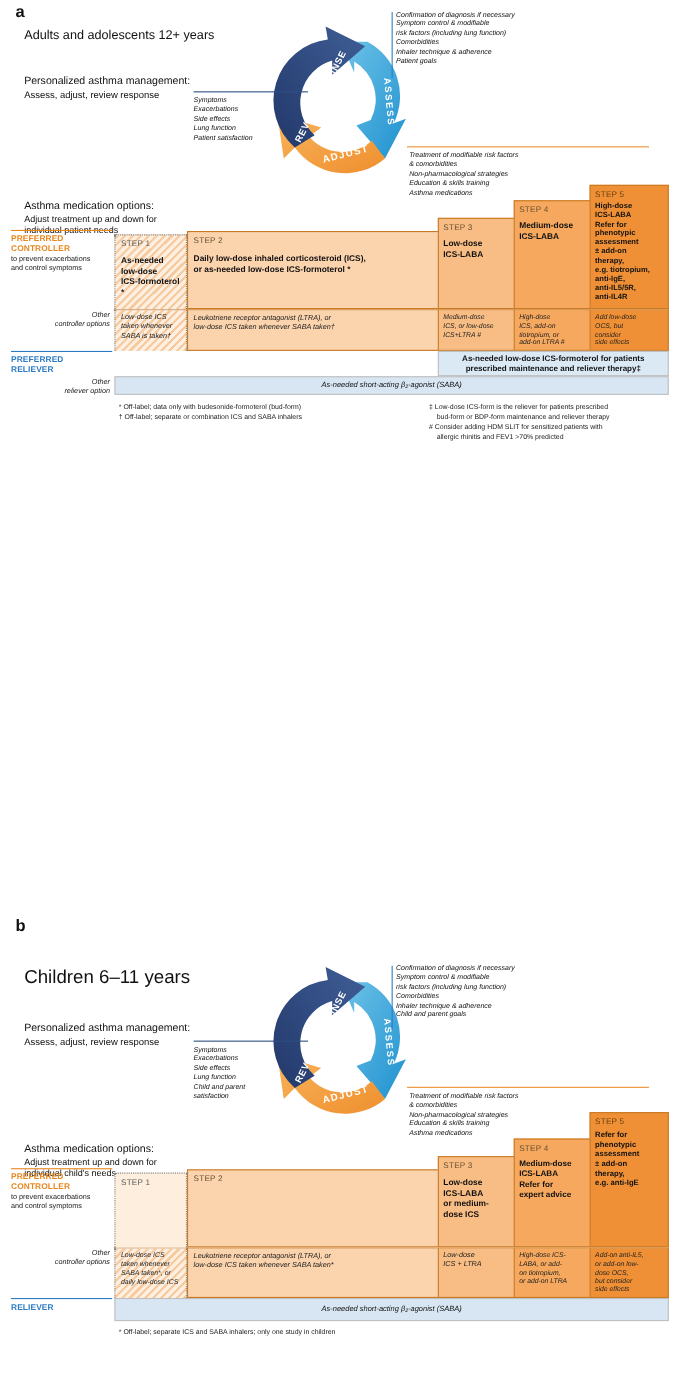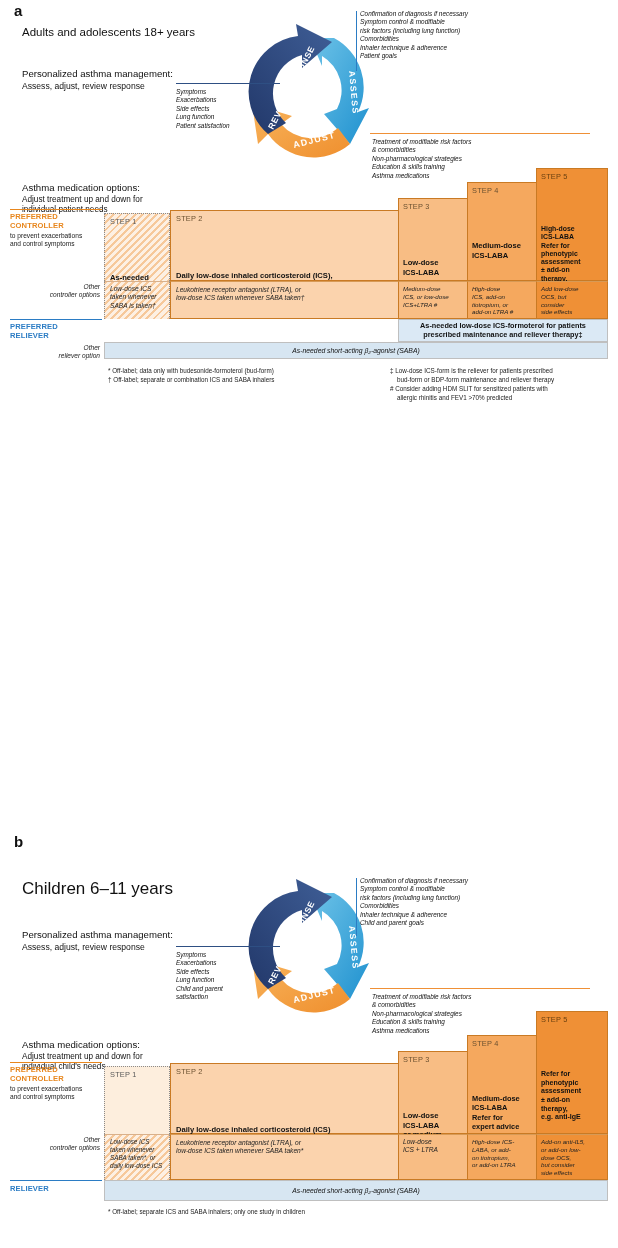--- a/index.html
+++ b/index.html
@@ -14,21 +14,21 @@
   .cycle svg{display:block;}
 
   
   .annot{font-size:6.4px;font-style:italic;line-height:1.32;color:#111;}
   .annot-rule{height:1px;width:100%;}
 
   
   .steptable{position:relative;}
   .stepbox{position:absolute;box-sizing:border-box;}
   .steplabel{font-size:7.4px;color:#6f6f6f;font-weight:400;letter-spacing:.2px;}
-  .stepmain{font-size:7.6px;font-weight:700;color:#111;line-height:1.28;margin-top:41px;}
+  .stepmain{font-size:7.6px;font-weight:700;color:#111;line-height:1.28;}
   .stepother{font-size:6.6px;font-style:italic;color:#222;line-height:1.26;}
 
   .sideHead{font-size:7.6px;font-weight:700;line-height:1.16;letter-spacing:.1px;}
   .sideHead.orange{color:#e8871e;}
   .sideHead.blue{color:#2b7cc4;}
   .sideSub{font-size:6.6px;color:#222;line-height:1.2;}
   .sideSubIt{font-size:6.6px;font-style:italic;color:#222;line-height:1.2;text-align:right;}
 
   .relieverbar{font-size:7.3px;font-weight:700;text-align:center;color:#111;}
   .relieverbar2{font-size:6.8px;font-style:italic;text-align:center;color:#111;}
@@ -46,21 +46,21 @@
   .dotted-r{border-right:1px dotted #8a8a8a;}
 </style>
 </head>
 <body>
 
 <div class="page">
 
   <div class="panel" style="height:415px;">
     <div class="panel-letter" style="position:absolute;left:6px;top:2px;">a</div>
 
-    <div style="position:absolute;left:22px;top:26px;font-size:11.5px;color:#111;">Adults and adolescents 18+ years</div>
+    <div style="position:absolute;left:22px;top:26px;font-size:11.5px;color:#111;">Adults and adolescents 12+ years</div>
 
     <div style="position:absolute;left:22px;top:68px;font-size:9.6px;color:#111;">Personalized asthma management:</div>
     <div style="position:absolute;left:22px;top:81px;font-size:8.6px;color:#111;">Assess, adjust, review response</div>
 
     <div class="cycle" style="position:absolute;left:238px;top:22px;width:140px;height:146px;">
       <svg width="140" height="146" viewBox="0 0 140 146">
         <defs>
           <linearGradient id="gAssessA" x1="0" y1="0" x2="1" y2="1">
             <stop offset="0%" stop-color="#6ec3e8"></stop>
               <stop offset="100%" stop-color="#1f91cf"></stop>
@@ -328,22 +328,20 @@
 or medium-
 dose ICS</div>
       </div>
       <div class="stepbox" style="left:398px;top:123px;width:70px;height:46px;background:#f8bd84;border:1px solid #c97a24;border-top:1px solid #d79a56;">
         <div class="stepother" style="padding:3px 3px 0 4px;white-space:pre-line;">Low-dose
 ICS + LTRA</div>
       </div>
 
       <div class="stepbox" style="left:170px;top:52px;width:229px;height:71px;background:#fbd3ad;border:1px solid #c97a24;">
         <div class="steplabel" style="padding:3px 0 0 5px;color:#6a5030;">STEP 2</div>
-        <div class="stepmain" style="padding:8px 4px 0 5px;white-space:pre-line;">Daily low-dose inhaled corticosteroid (ICS)
-(see table of ICS dose ranges for children)</div>
       </div>
       <div class="stepbox" style="left:170px;top:123px;width:229px;height:46px;background:#fbd3ad;border:1px solid #c97a24;border-top:1px solid #d79a56;">
         <div class="stepother" style="padding:4px 4px 0 5px;white-space:pre-line;">Leukotriene receptor antagonist (LTRA), or
 low-dose ICS taken whenever SABA taken*</div>
       </div>
 
       <div class="stepbox dotted-l dotted-t dotted-r" style="left:104px;top:55px;width:66px;height:68px;background:#fdeedd;">
         <div class="steplabel" style="padding:3px 0 0 5px;color:#5a5a5a;">STEP 1</div>
         <div class="stepmain" style="padding:6px 3px 0 5px;white-space:pre-line;"></div>
       </div>

